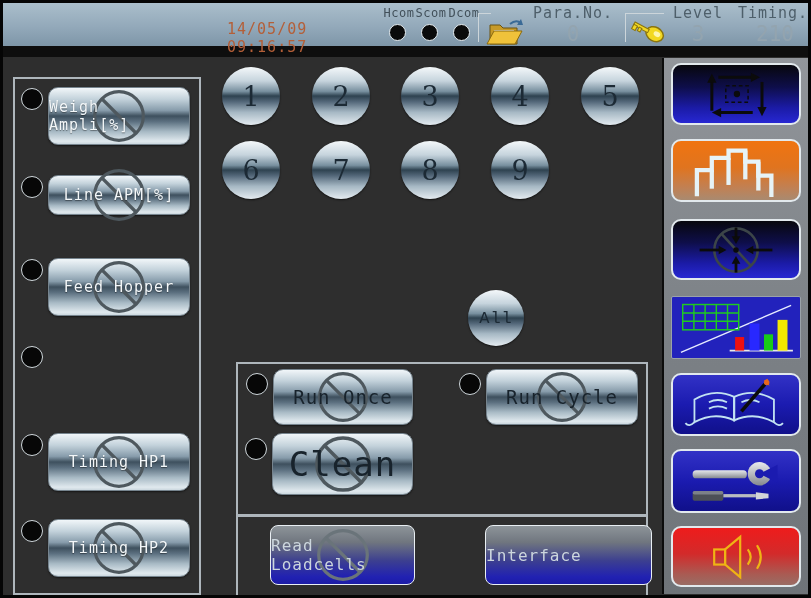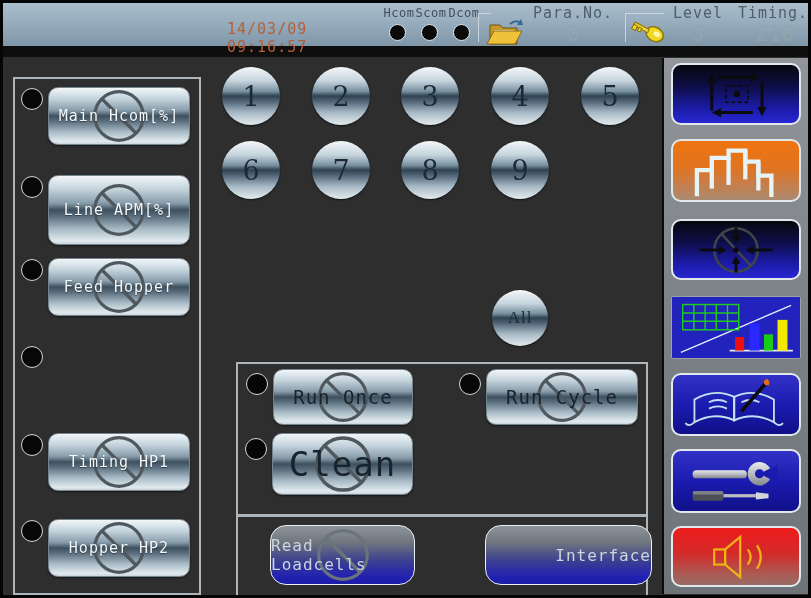--- a/index.html
+++ b/index.html
@@ -38,22 +38,22 @@
   .noentry{position:absolute;left:50%;top:50%;transform:translate(-50%,-50%);z-index:1;pointer-events:none;}
   .numcircle{
     width:58px;height:58px;border-radius:50%;
     background:linear-gradient(180deg,#f4f8fa 0%,#c6d4dd 24%,#78909f 42%,#2e4250 50%,#54687a 60%,#a6b8c4 78%,#e4ebf0 100%);
     display:flex;align-items:center;justify-content:center;
     color:#1c2a35;font-family:"DejaVu Serif","Liberation Serif",serif;font-size:27px;
     box-shadow:0 1px 2px rgba(0,0,0,.6);cursor:pointer;
   }
   .bluebtn{
     background:linear-gradient(180deg,#8d9499 0%,#70767f 28%,#3c3f90 60%,#2121b2 88%,#1c1ca6 100%);
-    border:1px solid #e9eff3;border-radius:16px;box-sizing:border-box;
-    display:flex;align-items:center;justify-content:flex-end;
+    border:1px solid #e9eff3;border-radius:8px;box-sizing:border-box;
+    display:flex;align-items:center;justify-content:flex-start;
     color:#ccd6dd;font-size:16px;letter-spacing:1px;cursor:pointer;overflow:visible;
   }
   
   .sidecol{left:659px;top:55px;width:148px;height:536px;
     background:linear-gradient(180deg,#92969b 0%,#7c8186 50%,#6f7479 100%);
     border-left:2px solid #0c0c0c;box-sizing:border-box;}
   .sb-btn{position:absolute;left:668px;width:130px;border:2px solid #e2e9ed;border-radius:10px;
     box-sizing:border-box;display:flex;align-items:center;justify-content:center;cursor:pointer;}
   .sb-blue-dark{background:linear-gradient(180deg,#07070d 0%,#0e0e4a 38%,#1b1ba6 74%,#2727d2 100%);}
   .sb-orange{background:linear-gradient(180deg,#f07410 0%,#e0741f 45%,#c28052 78%,#a98a70 100%);}
@@ -62,21 +62,21 @@
   .sb-red{background:linear-gradient(180deg,#ee1c1c 0%,#d32a2a 45%,#a85c54 82%,#9a6c64 100%);}
 </style>
 </head>
 <body>
 
 <div class="screen">
 
   <div class="abs topbar"></div>
   <div class="abs topstrip"></div>
 
-  <div class="abs datetime" style="left:224px;top:17px;width:160px;color:#b45f38;">14/03/09 09:16:57</div>
+  <div class="abs datetime" style="left:224px;top:17px;width:160px;color:#b45f38;">14/05/09 09:16:57</div>
 
   <div class="abs comlabel" style="left:378px;top:3px;width:36px;">Hcom</div>
   <div class="abs comlabel" style="left:410px;top:3px;width:36px;">Scom</div>
   <div class="abs comlabel" style="left:443px;top:3px;width:36px;">Dcom</div>
   <div class="abs com-dot" style="left:386px;top:21px;"></div>
   <div class="abs com-dot" style="left:418px;top:21px;"></div>
   <div class="abs com-dot" style="left:450px;top:21px;"></div>
 
   <div class="abs bracket" style="left:475px;top:10px;width:12px;height:28px;"></div>
   <div class="abs" style="left:481px;top:14px;">
@@ -111,25 +111,25 @@
   <div class="abs tvalue" style="left:748px;top:19px;width:48px;">210</div>
 
   <div class="abs panel" style="left:10px;top:74px;width:184px;height:514px;"></div>
 
   <div class="abs led" style="left:18px;top:85px;"></div>
   <div class="abs metal" style="left:45px;top:84px;width:142px;height:58px;">
     <svg class="noentry" width="54" height="54" viewBox="0 0 100 100">
         <circle cx="50" cy="50" r="45" fill="none" stroke="#4e585e" stroke-width="6"></circle>
         <line x1="19" y1="19" x2="81" y2="81" stroke="#4e585e" stroke-width="6"></line>
       </svg>
-    <span class="lbl whitetext">Main Hcom[%]</span>
+    <span class="lbl whitetext">Weigh Ampli[%]</span>
   </div>
 
   <div class="abs led" style="left:18px;top:173px;"></div>
-  <div class="abs metal" style="left:45px;top:172px;width:142px;height:70px;">
+  <div class="abs metal" style="left:45px;top:172px;width:142px;height:40px;">
     <svg class="noentry" width="54" height="54" viewBox="0 0 100 100">
         <circle cx="50" cy="50" r="45" fill="none" stroke="#4e585e" stroke-width="6"></circle>
         <line x1="19" y1="19" x2="81" y2="81" stroke="#4e585e" stroke-width="6"></line>
       </svg>
     <span class="lbl whitetext">Line APM[%]</span>
   </div>
 
   <div class="abs led" style="left:18px;top:256px;"></div>
   <div class="abs metal" style="left:45px;top:255px;width:142px;height:58px;">
     <svg class="noentry" width="54" height="54" viewBox="0 0 100 100">
@@ -149,21 +149,21 @@
       </svg>
     <span class="lbl whitetext">Timing HP1</span>
   </div>
 
   <div class="abs led" style="left:18px;top:517px;"></div>
   <div class="abs metal" style="left:45px;top:516px;width:142px;height:58px;">
     <svg class="noentry" width="54" height="54" viewBox="0 0 100 100">
         <circle cx="50" cy="50" r="45" fill="none" stroke="#4e585e" stroke-width="6"></circle>
         <line x1="19" y1="19" x2="81" y2="81" stroke="#4e585e" stroke-width="6"></line>
       </svg>
-    <span class="lbl whitetext">Hopper HP2</span>
+    <span class="lbl whitetext">Timing HP2</span>
   </div>
 
   <div class="abs numcircle" style="left:219px;top:64px;">
       <span>1</span>
     </div>
   <div class="abs numcircle" style="left:309px;top:64px;">
       <span>2</span>
     </div>
   <div class="abs numcircle" style="left:398px;top:64px;">
       <span>3</span>
@@ -180,21 +180,21 @@
   <div class="abs numcircle" style="left:309px;top:138px;">
       <span>7</span>
     </div>
   <div class="abs numcircle" style="left:398px;top:138px;">
       <span>8</span>
     </div>
   <div class="abs numcircle" style="left:488px;top:138px;">
       <span>9</span>
     </div>
 
-  <div class="abs numcircle" style="left:489px;top:287px;width:56px;height:56px;font-family:Liberation Serif, serif;font-size:17px;letter-spacing:1px;text-align:right;">
+  <div class="abs numcircle" style="left:465px;top:287px;width:56px;height:56px;font-family:Liberation Mono, monospace;font-size:17px;letter-spacing:1px;text-align:right;">
     <span>All</span>
   </div>
 
   <div class="abs panel" style="left:233px;top:359px;width:408px;height:150px;"></div>
 
   <div class="abs led" style="left:243px;top:370px;"></div>
   <div class="abs metal" style="left:270px;top:366px;width:140px;height:56px;">
     <svg class="noentry" width="52" height="52" viewBox="0 0 100 100">
         <circle cx="50" cy="50" r="45" fill="none" stroke="#4e585e" stroke-width="6"></circle>
         <line x1="19" y1="19" x2="81" y2="81" stroke="#4e585e" stroke-width="6"></line>

